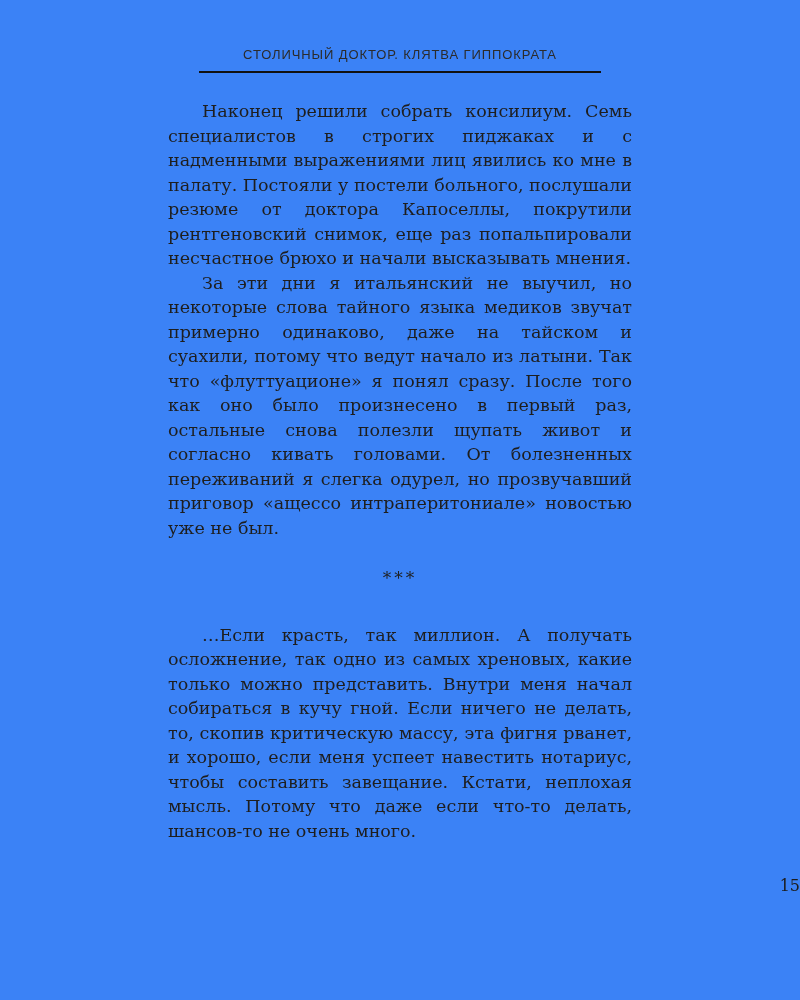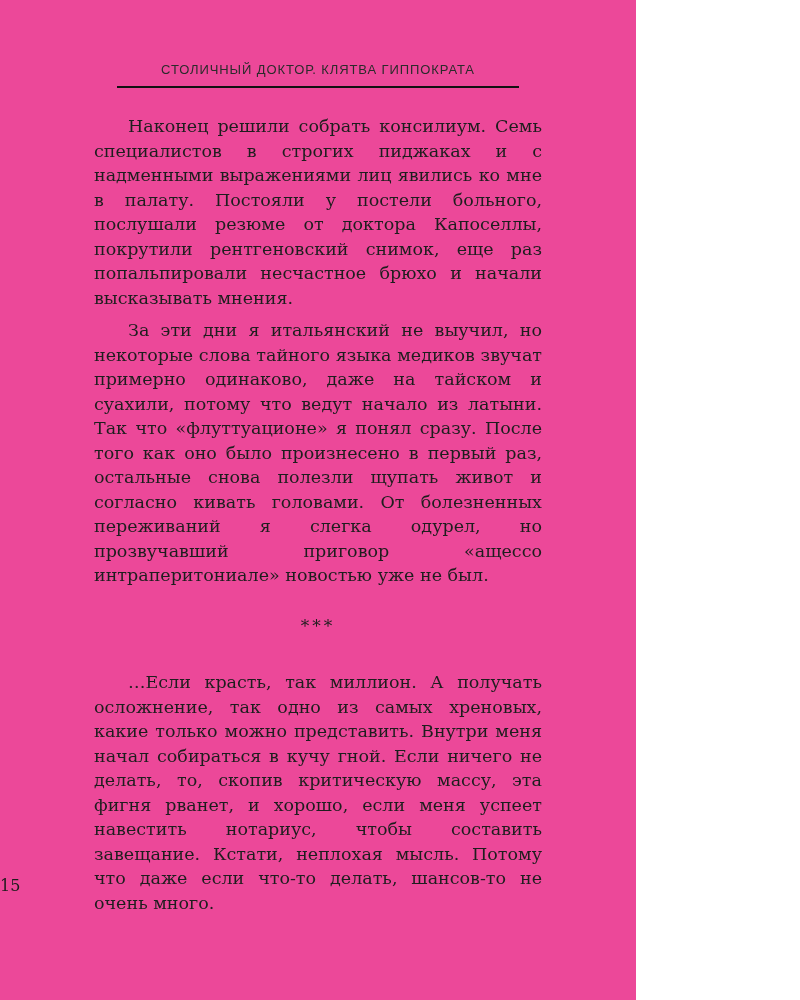--- a/index.html
+++ b/index.html
@@ -2,25 +2,25 @@
 <html lang="ru"><head>
 <meta charset="utf-8">
 <style>
   html, body {
     margin: 0;
     padding: 0;
     background: #ffffff;
   }
   .page {
     position: relative;
-    width: 636px;
+    width: 800px;
     height: 1000px;
-    background: #ec4899;
+    background: #3b82f6;
     box-sizing: border-box;
-    padding-top: 60px;
+    padding-top: 45px;
     overflow: hidden;
     color: #1c1c1c;
   }
   .running-head {
     text-align: center;
   }
   .running-title {
     display: inline-block;
     font-family: "Liberation Sans", sans-serif;
     font-size: 13px;
@@ -37,41 +37,41 @@
   }
   .text-block {
     width: 464px;
     margin: 26px auto 0 auto;
     font-family: "DejaVu Serif", "Liberation Serif", serif;
     font-size: 17.5px;
     line-height: 24.5px;
     color: #1e1e1e;
   }
   .text-block p {
-    margin: 8px;
+    margin: 0;
     text-indent: 34px;
     text-align: justify;
     hyphens: auto;
     -webkit-hyphens: auto;
   }
   .section-break {
     text-align: center;
     text-indent: 0;
     margin: 26px 0 32px 0;
     font-size: 17px;
     letter-spacing: 3px;
     color: #1e1e1e;
     font-family: "DejaVu Serif", "Liberation Serif", serif;
   }
   .page-number {
     position: absolute;
     left: 0;
     top: 876px;
     width: 100%;
-    text-align: left;
+    text-align: right;
     font-family: "DejaVu Serif", "Liberation Serif", serif;
     font-size: 16px;
     color: #1c1c1c;
   }
 </style>
 </head>
 <body>
 
 <div class="page">
 

